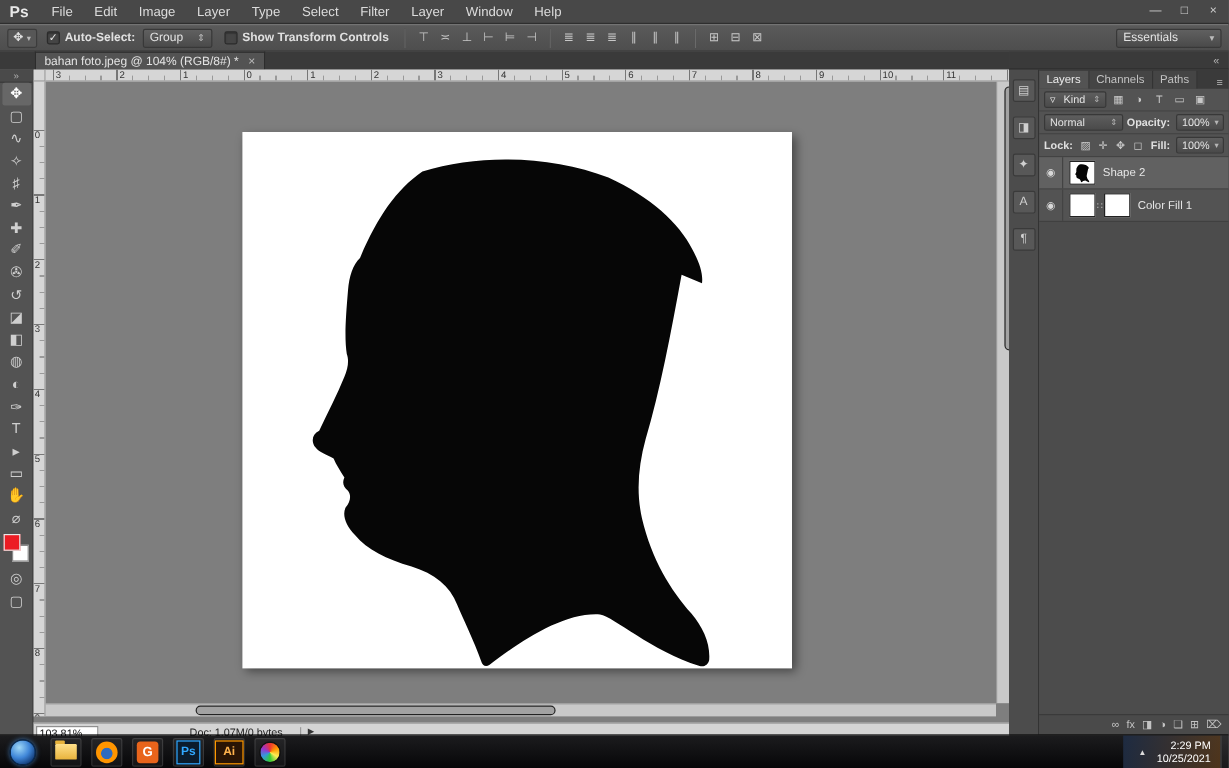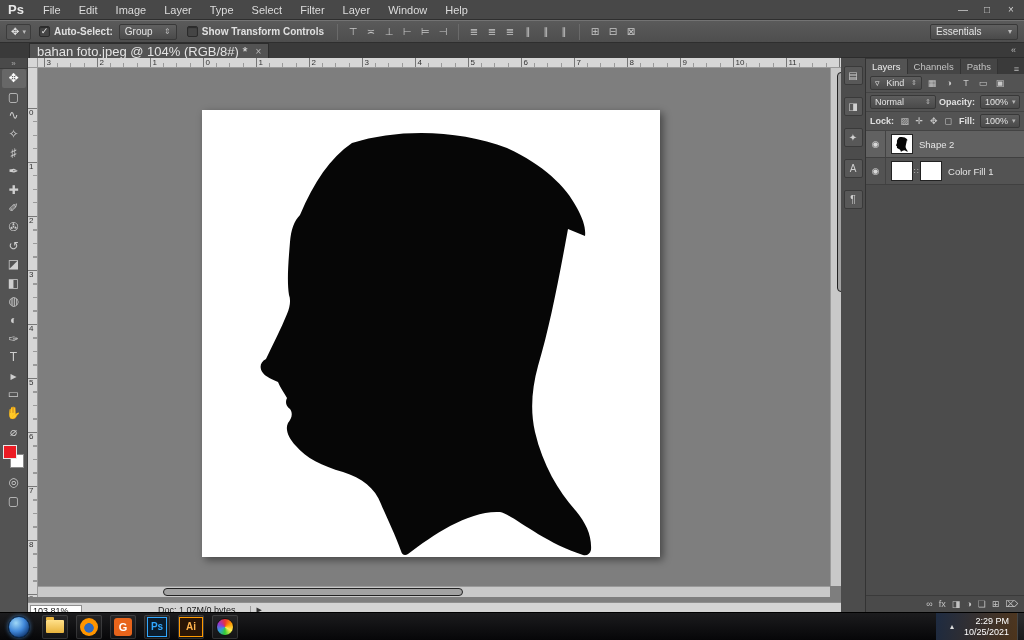--- a/index.html
+++ b/index.html
@@ -37,21 +37,21 @@
   .vsep { width:1px; height:16px; background:#3a3a3a; border-right:1px solid #6a6a6a; margin:0 7px; }
   .ib { width:16px; height:15px; display:inline-flex; align-items:center; justify-content:center;
     font-size:10px; color:#c8c8c8; border-radius:2px; }
   .icon-group { display:flex; align-items:center; gap:2px; }
   #workspace { margin-left:auto; }
   
   #tabbar { position:absolute; left:0; top:43px; width:841px; height:15px; background:#3a3a3a;
     display:flex; align-items:flex-end; }
   .doc-tab { margin-left:29px; height:15px; background:#535353; border:1px solid #2c2c2c; border-bottom:none;
     display:flex; align-items:center; padding:0 7px; gap:8px; }
-  .doc-tab .t { font-size:13px; color:#e3e3e3; white-space:nowrap; }
+  .doc-tab .t { font-size:10px; color:#e3e3e3; white-space:nowrap; }
   .doc-tab .x { font-size:10px; color:#bbb; }
   
   #toolbar { position:absolute; left:0; top:58px; width:28px; height:554px; background:#535353;
     border-right:1px solid #3a3a3a; display:flex; flex-direction:column; align-items:center; }
   #toolbar .expand { font-size:8px; color:#aaa; height:11px; line-height:11px; width:100%; text-align:center;
     background:#4a4a4a; border-bottom:1px solid #3a3a3a; }
   .tool { width:24px; height:18.6px; display:flex; align-items:center; justify-content:center;
     color:#cfcfcf; font-size:12px; }
   .tool.active { background:#676767; border-radius:2px; color:#fff; }
   #swatches { position:relative; width:24px; height:30px; margin-top:2px; }

